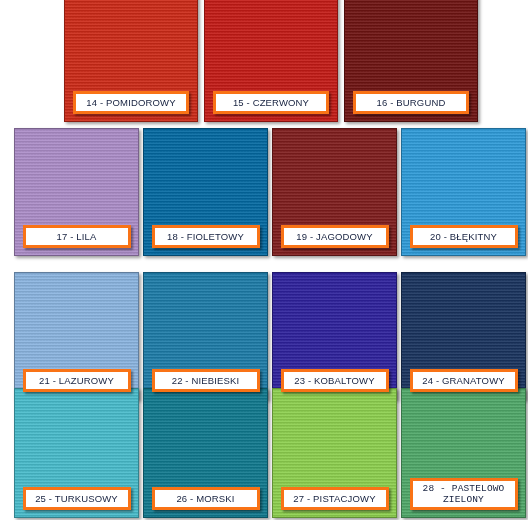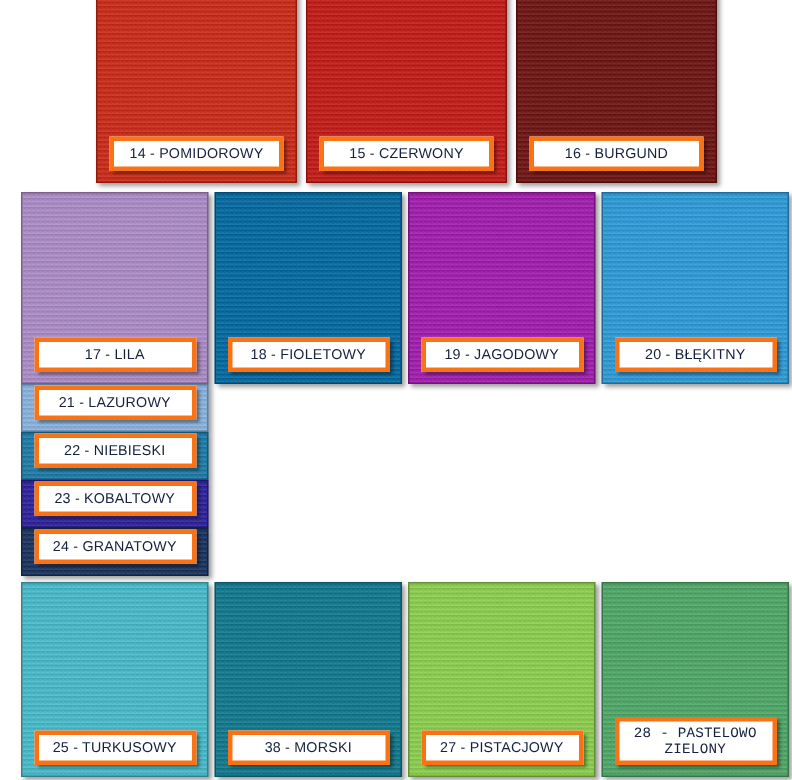--- a/index.html
+++ b/index.html
@@ -19,21 +19,21 @@
     height: 520px;
     background: #ffffff;
   }
   .swatch-row {
     position: absolute;
     display: flex;
     box-sizing: border-box;
   }
   #row-1 { left: 64px;  top: -6px;  height: 128px; }
   #row-2 { left: 14px;  top: 128px; height: 128px; align-items: flex-end; }
-  #row-3 { left: 14px;  top: 256px; height: 128px; flex-direction: column; }
+  #row-3 { left: 14px;  top: 272px; height: 128px; }
   #row-4 { left: 14px;  top: 388px; height: 130px; }
 
   .swatch {
     position: relative;
     box-sizing: border-box;
     display: flex;
     align-items: flex-end;
     justify-content: center;
     border: 1px solid rgba(0,0,0,0.30);
     box-shadow: 2px 2px 3px rgba(0,0,0,0.38);
@@ -98,21 +98,21 @@
     </div>
   </div>
 
   <div class="swatch-row" id="row-2">
     <div class="swatch" style="background-color: rgb(172, 140, 200);">
       <div class="label">17 - LILA</div>
     </div>
     <div class="swatch" style="background-color: #0369a1;">
       <div class="label">18 - FIOLETOWY</div>
     </div>
-    <div class="swatch" style="background-color: #a21caf;">
+    <div class="swatch" style="background-color: #7f1d1d;">
       <div class="label">19 - JAGODOWY</div>
     </div>
     <div class="swatch" style="background-color: rgb(46, 155, 216);">
       <div class="label">20 - BŁĘKITNY</div>
     </div>
   </div>
 
   <div class="swatch-row" id="row-3">
     <div class="swatch" style="background-color: rgb(138, 180, 224);">
       <div class="label">21 - LAZUROWY</div>
@@ -126,21 +126,21 @@
     <div class="swatch" style="background-color: rgb(25, 51, 94);">
       <div class="label">24 - GRANATOWY</div>
     </div>
   </div>
 
   <div class="swatch-row" id="row-4">
     <div class="swatch" style="background-color: rgb(72, 187, 203);">
       <div class="label">25 - TURKUSOWY</div>
     </div>
     <div class="swatch" style="background-color: rgb(16, 121, 142);">
-      <div class="label">38 - MORSKI</div>
+      <div class="label">26 - MORSKI</div>
     </div>
     <div class="swatch" style="background-color: rgb(140, 207, 78);">
       <div class="label">27 - PISTACJOWY</div>
     </div>
     <div class="swatch" style="background-color: rgb(79, 168, 104);">
       <div class="label two-line">28 - PASTELOWO ZIELONY</div>
     </div>
   </div>
 
 </div>

